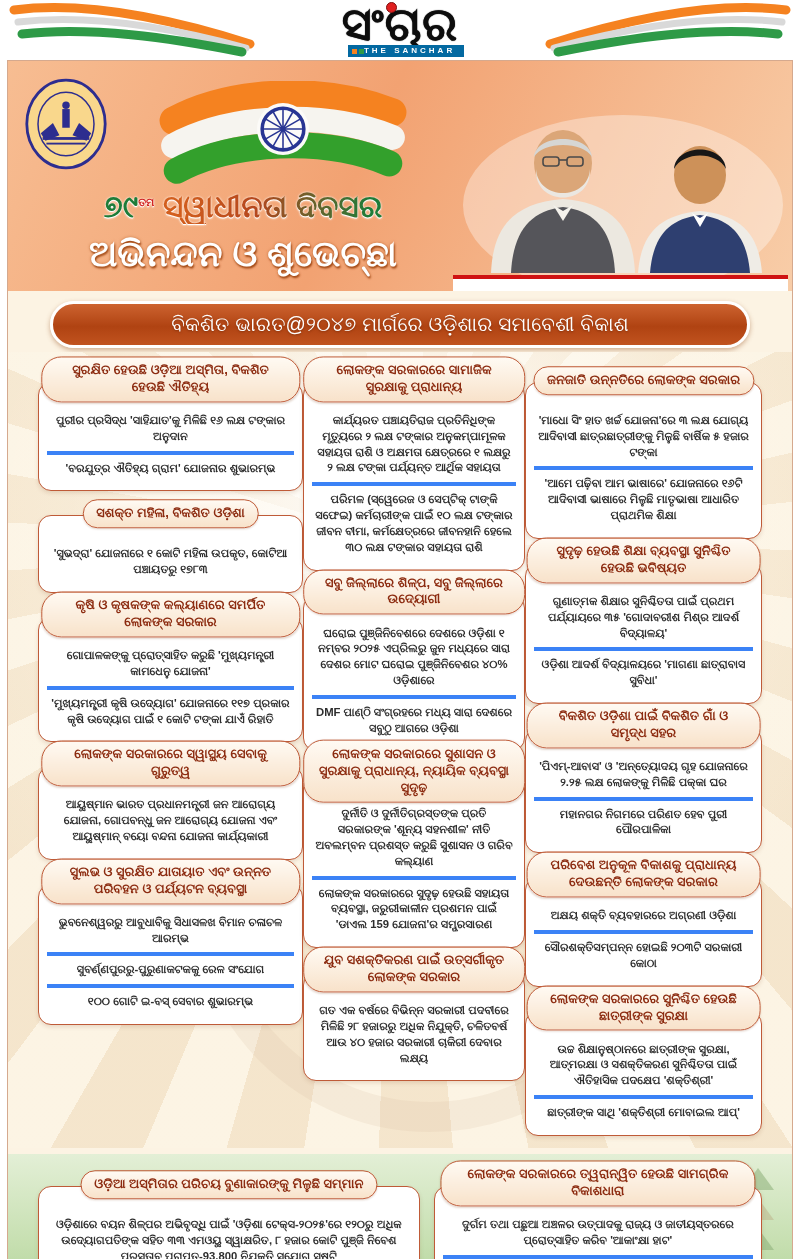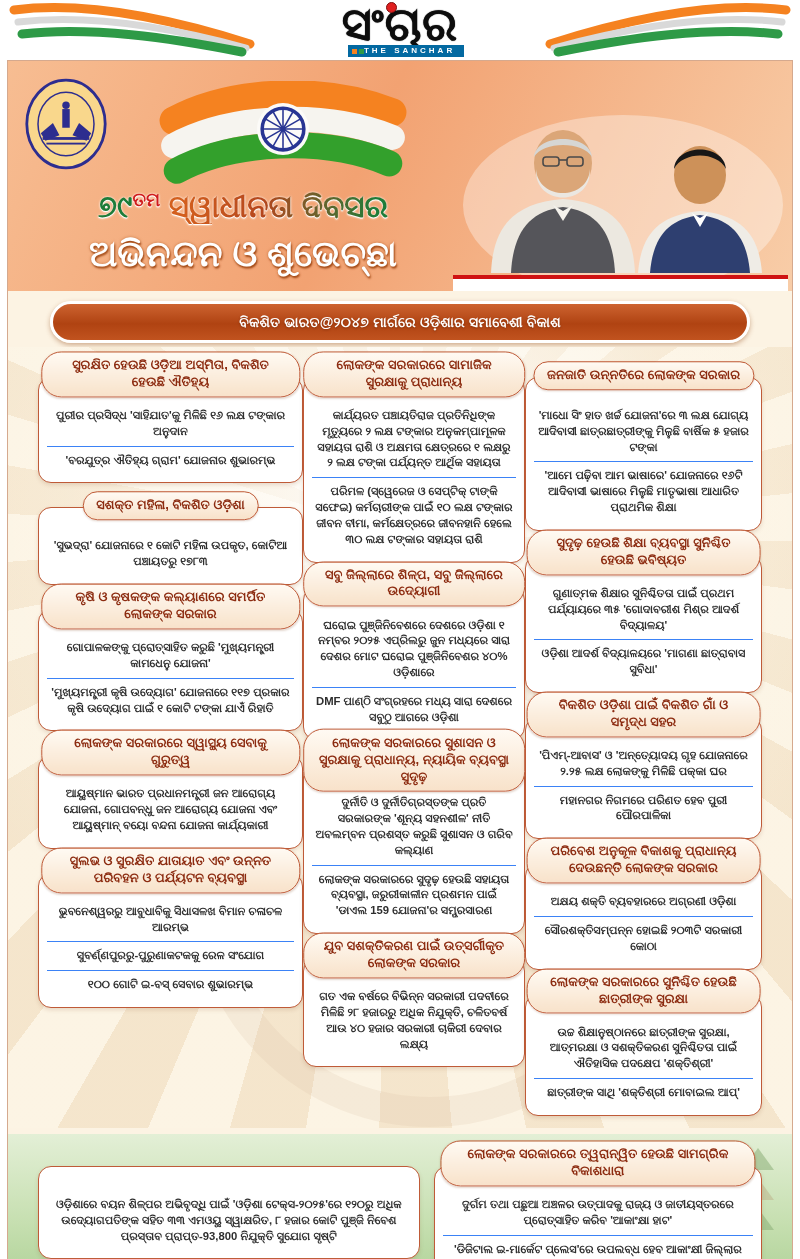--- a/index.html
+++ b/index.html
@@ -18,42 +18,42 @@
   
   .ad{flex:1;margin:2px 7px 0;border:1px solid #d5a98e;display:flex;flex-direction:column;background:#fcf3e3;}
 
   
   .hero{position:relative;height:230px;background:linear-gradient(115deg,#f7bd92 0%,#f2a272 45%,#f8cda8 100%);overflow:hidden;}
   .emblem{position:absolute;left:16px;top:16px;}
   .flag{position:absolute;left:150px;top:20px;}
   .hero-titles{position:absolute;left:20px;top:128px;width:430px;text-align:center;}
   .title-line1{font-size:31px;font-weight:800;filter:drop-shadow(0 1px 0 #fff) drop-shadow(0 0 1px #fff);}
   .title-num{color:#1e7c39;}
-  .title-sup{font-size:19px;color:#d01d1d;vertical-align:super;font-weight:800;}
+  .title-sup{font-size:11px;color:#d01d1d;vertical-align:super;font-weight:800;}
   .title-rest{background:linear-gradient(90deg,#d35f1e 10%,#b5471d 45%,#1e7c39 95%);-webkit-background-clip:text;background-clip:text;color:transparent;}
   .title-line2{margin-top:8px;font-size:36px;font-weight:800;color:#fff;text-shadow:1px 2px 2px rgba(150,60,8,.85),0 0 3px rgba(170,80,20,.6);}
   .photos{position:absolute;right:4px;top:24px;}
 
   
   .banner{margin:10px 42px 4px;background:linear-gradient(180deg,#cd6330 0%,#b04312 55%,#c1531f 100%);border:3px solid #fff;border-radius:30px;box-shadow:0 2px 5px rgba(150,80,30,.45);padding:9px 10px;text-align:center;}
-  .banner span{color:#fff;font-size:14px;font-weight:700;letter-spacing:.2px;text-shadow:0 1px 2px rgba(90,30,0,.5);}
+  .banner span{color:#fff;font-size:20px;font-weight:400;letter-spacing:.2px;text-shadow:0 1px 2px rgba(90,30,0,.5);}
 
   
   .content{position:relative;padding:6px 30px 12px;background:
      radial-gradient(circle at 50% 22%, rgba(255,255,255,.9) 0%, rgba(255,250,240,.25) 45%, rgba(250,235,210,.0) 70%),
      repeating-conic-gradient(from 0deg at 50% 24%, rgba(252,244,228,.9) 0deg 7deg, rgba(244,228,202,.9) 7deg 14deg);}
   .content::after{content:"";position:absolute;left:50%;top:300px;width:420px;height:420px;margin-left:-210px;border:30px solid rgba(214,190,160,.18);border-radius:50%;pointer-events:none;}
   .grid3{position:relative;z-index:2;display:grid;grid-template-columns:265px 222px 237px;}
   .col{display:flex;flex-direction:column;}
 
   .info-box{position:relative;background:#fff;border:1.6px solid #bf5b38;border-radius:13px;padding:24px 8px 8px;margin-top:24px;box-shadow:0 2px 4px rgba(120,60,20,.15);}
   .box-title{position:absolute;top:0;left:50%;transform:translate(-50%,-58%);margin:0;background:linear-gradient(180deg,#fffaf3,#f8e2ca);border:1.6px solid #bf5b38;border-radius:20px;padding:5px 13px;color:#8c2b10;font-weight:800;font-size:13px;line-height:1.3;text-align:center;width:max-content;max-width:88%;box-shadow:0 1px 2px rgba(120,60,20,.2);}
   .box-body{display:flex;flex-direction:column;}
   .box-item{font-size:11.3px;font-weight:700;color:#2e2e2e;text-align:center;line-height:1.4;padding:6px 2px;}
-  .box-item + .box-item{border-top:1px solid #3b82f6;}
+  .box-item + .box-item{border-top:4px solid #3b82f6;}
 
   
   .bottom{position:relative;flex:1;margin-top:6px;background:linear-gradient(180deg,#e3efd6 0%,#c6dfb0 55%,#aacf92 100%);padding:8px 30px 8px;display:flex;flex-direction:column;overflow:hidden;}
   .chev{position:absolute;width:0;height:0;border-left:16px solid transparent;border-right:16px solid transparent;border-bottom:22px solid rgba(140,175,120,.55);}
   .chev.c1{right:18px;top:14px;}
   .chev.c2{right:18px;top:44px;border-bottom-color:rgba(190,180,140,.55);}
   .chev.c3{right:18px;top:74px;}
   .chev.c4{left:40px;top:30px;transform:scale(.7);border-bottom-color:rgba(150,185,130,.5);}
   .chev.c5{right:330px;top:96px;transform:scale(.8);border-bottom-color:rgba(150,185,130,.45);}
   .grid2{position:relative;z-index:2;display:grid;grid-template-columns:1fr .86fr;column-gap:14px;align-items:start;}
@@ -269,20 +269,21 @@
     </div>
 
     <div class="bottom">
       <div class="chev c1"></div>
       <div class="chev c2"></div>
       <div class="chev c3"></div>
       <div class="chev c4"></div>
       <div class="chev c5"></div>
       <div class="grid2">
   <section class="info-box">
+    <h3 class="box-title">ଓଡ଼ିଆ ଅସ୍ମିତାର ପରିଚୟ ବୁଣାକାରଙ୍କୁ ମିଳୁଛି ସମ୍ମାନ</h3>
     <div class="box-body">
               <div class="box-item">ଓଡ଼ିଶାରେ ବୟନ ଶିଳ୍ପର ଅଭିବୃଦ୍ଧି ପାଇଁ 'ଓଡ଼ିଶା ଟେକ୍ସ-୨୦୨୫'ରେ ୧୨୦ରୁ ଅଧିକ ଉଦ୍ୟୋଗପତିଙ୍କ ସହିତ ୩୩ ଏମଓୟୁ ସ୍ୱାକ୍ଷରିତ, ୮ ହଜାର କୋଟି ପୁଞ୍ଜି ନିବେଶ ପ୍ରସ୍ତାବ ପ୍ରାପ୍ତ-93,800 ନିଯୁକ୍ତି ସୁଯୋଗ ସୃଷ୍ଟି</div>
             </div>
   </section>
 
   <section class="info-box">
     <h3 class="box-title">ଲୋକଙ୍କ ସରକାରରେ ତ୍ୱରାନ୍ୱିତ ହେଉଛି ସାମଗ୍ରିକ ବିକାଶଧାରା</h3>
     <div class="box-body">
               <div class="box-item">ଦୁର୍ଗମ ତଥା ପଛୁଆ ଅଞ୍ଚଳର ଉତ୍ପାଦକୁ ରାଜ୍ୟ ଓ ଜାତୀୟସ୍ତରରେ ପ୍ରୋତ୍ସାହିତ କରିବ 'ଆକାଂକ୍ଷା ହାଟ'</div>
               <div class="box-item">'ଡିଜିଟାଲ ଇ-ମାର୍କେଟ ପ୍ଲେସ'ରେ ଉପଲବ୍ଧ ହେବ ଆକାଂକ୍ଷୀ ଜିଲ୍ଲାର ଉତ୍ପାଦ</div>

